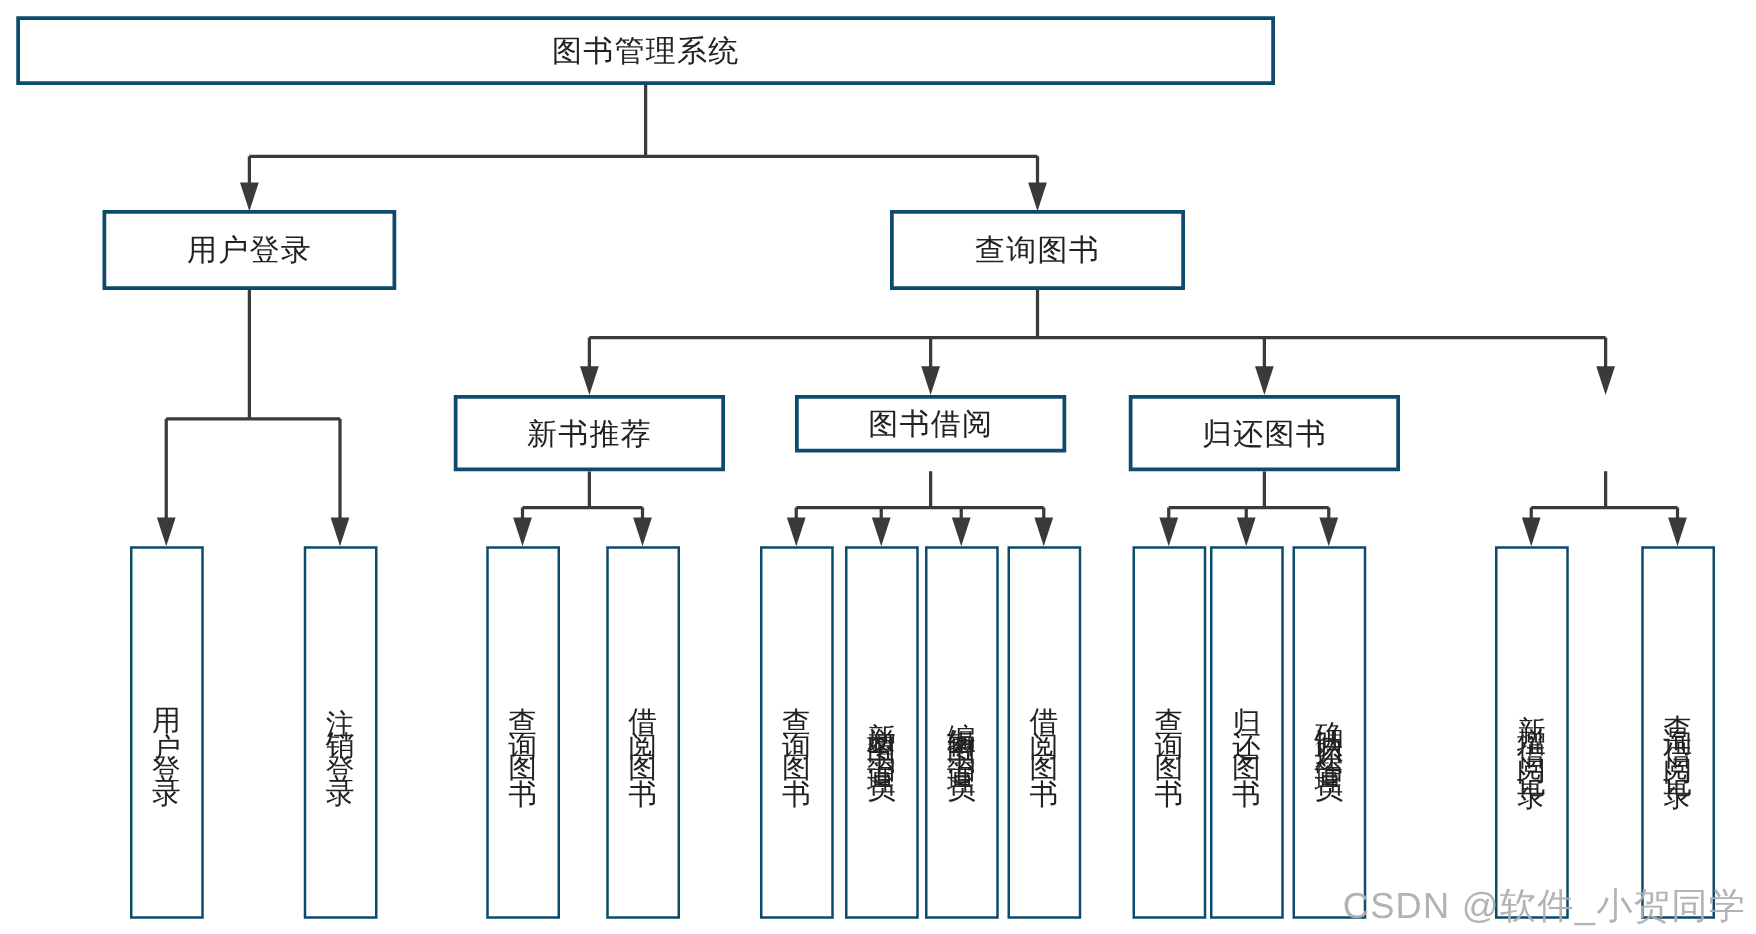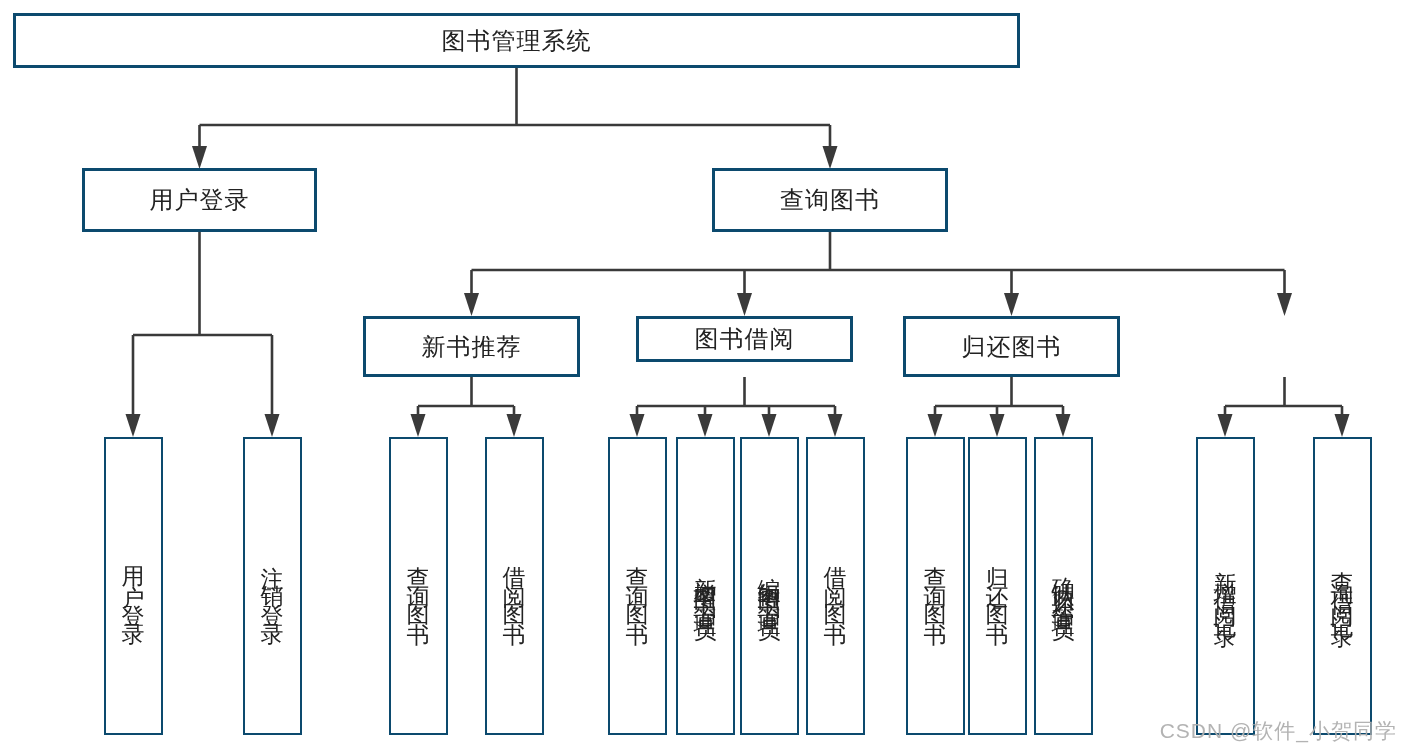--- a/index.html
+++ b/index.html
@@ -8,21 +8,21 @@
   #connectors{position:absolute;left:0;top:0;pointer-events:none;}
   .node{position:absolute;box-sizing:border-box;background:#ffffff;border:3px solid #0c4a6e;
         display:flex;align-items:center;justify-content:center;color:#222222;}
   .node.h .lbl{font-size:24px;letter-spacing:1px;white-space:nowrap;}
   .node.v{border-width:2.5px;}
   .node.v .vlabel{writing-mode:vertical-lr;text-orientation:mixed;font-size:23px;
         line-height:1;white-space:nowrap;}
   .vlabel.ls-l{letter-spacing:19px;}
   .vlabel.ls-m{letter-spacing:11px;}
   .vlabel.ls-s{letter-spacing:6px;}
-  #watermark{position:absolute;right:8px;bottom:2px;font-size:21px;color:rgba(175,175,175,0.95);
+  #watermark{position:absolute;right:8px;bottom:2px;font-size:29px;color:rgba(175,175,175,0.95);
         letter-spacing:1px;white-space:nowrap;z-index:5;}
 </style>
 </head>
 <body>
 
 <div id="stage">
 
   <svg id="connectors" width="1405" height="747" viewBox="0 0 1405 747">
     <g stroke="#3a3a3a" stroke-width="2.6" fill="none">
       <path d="M516.5,68 V125 M199.5,125 H830 M199.5,125 V147 M830,125 V147"></path>

